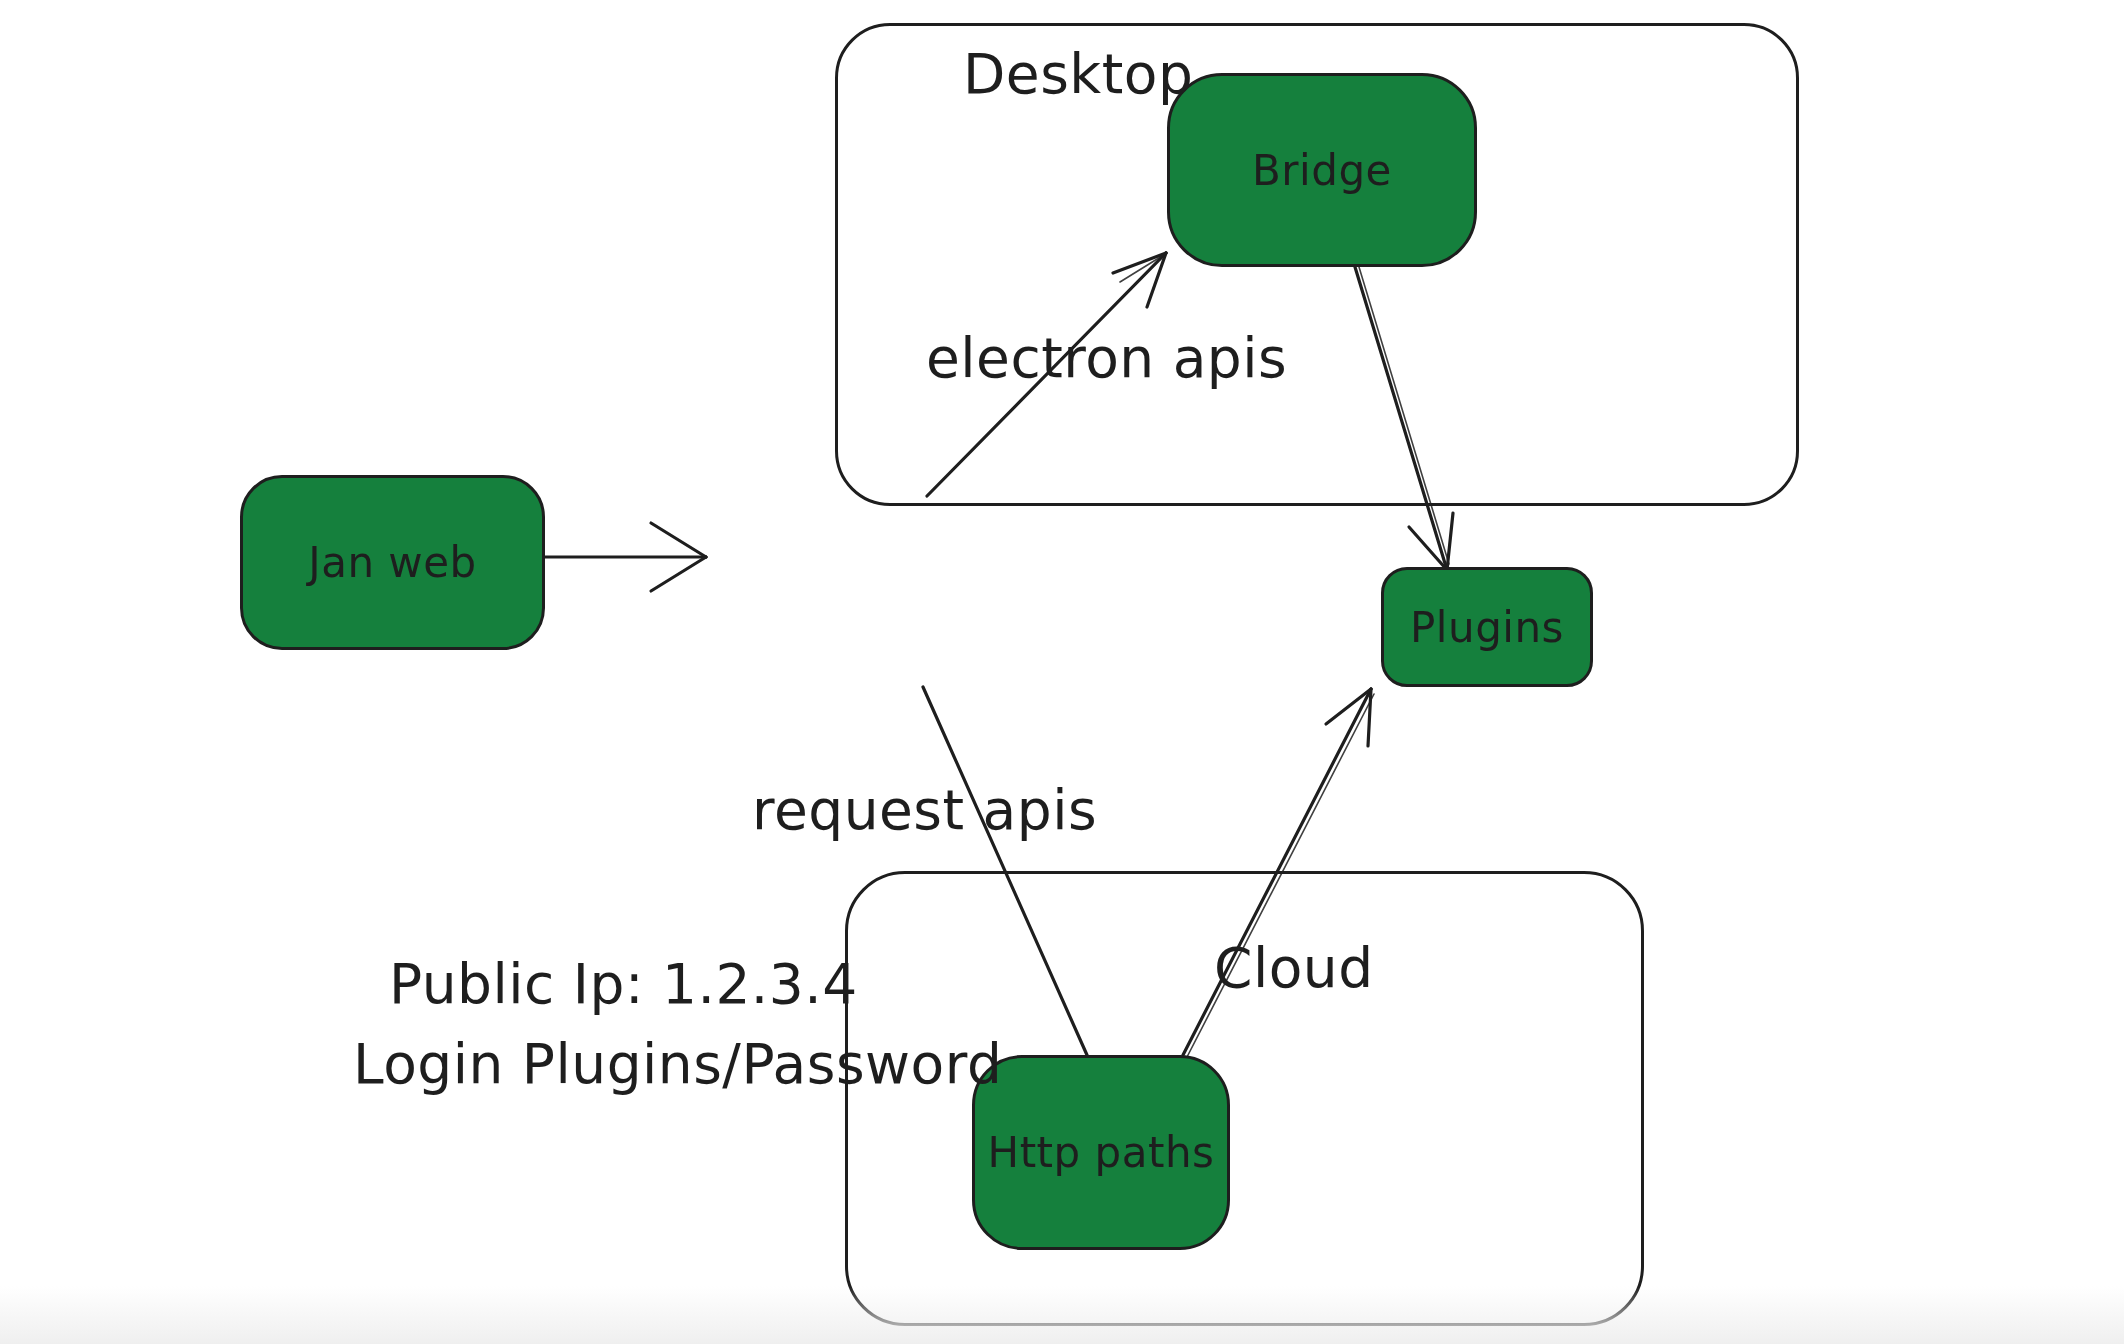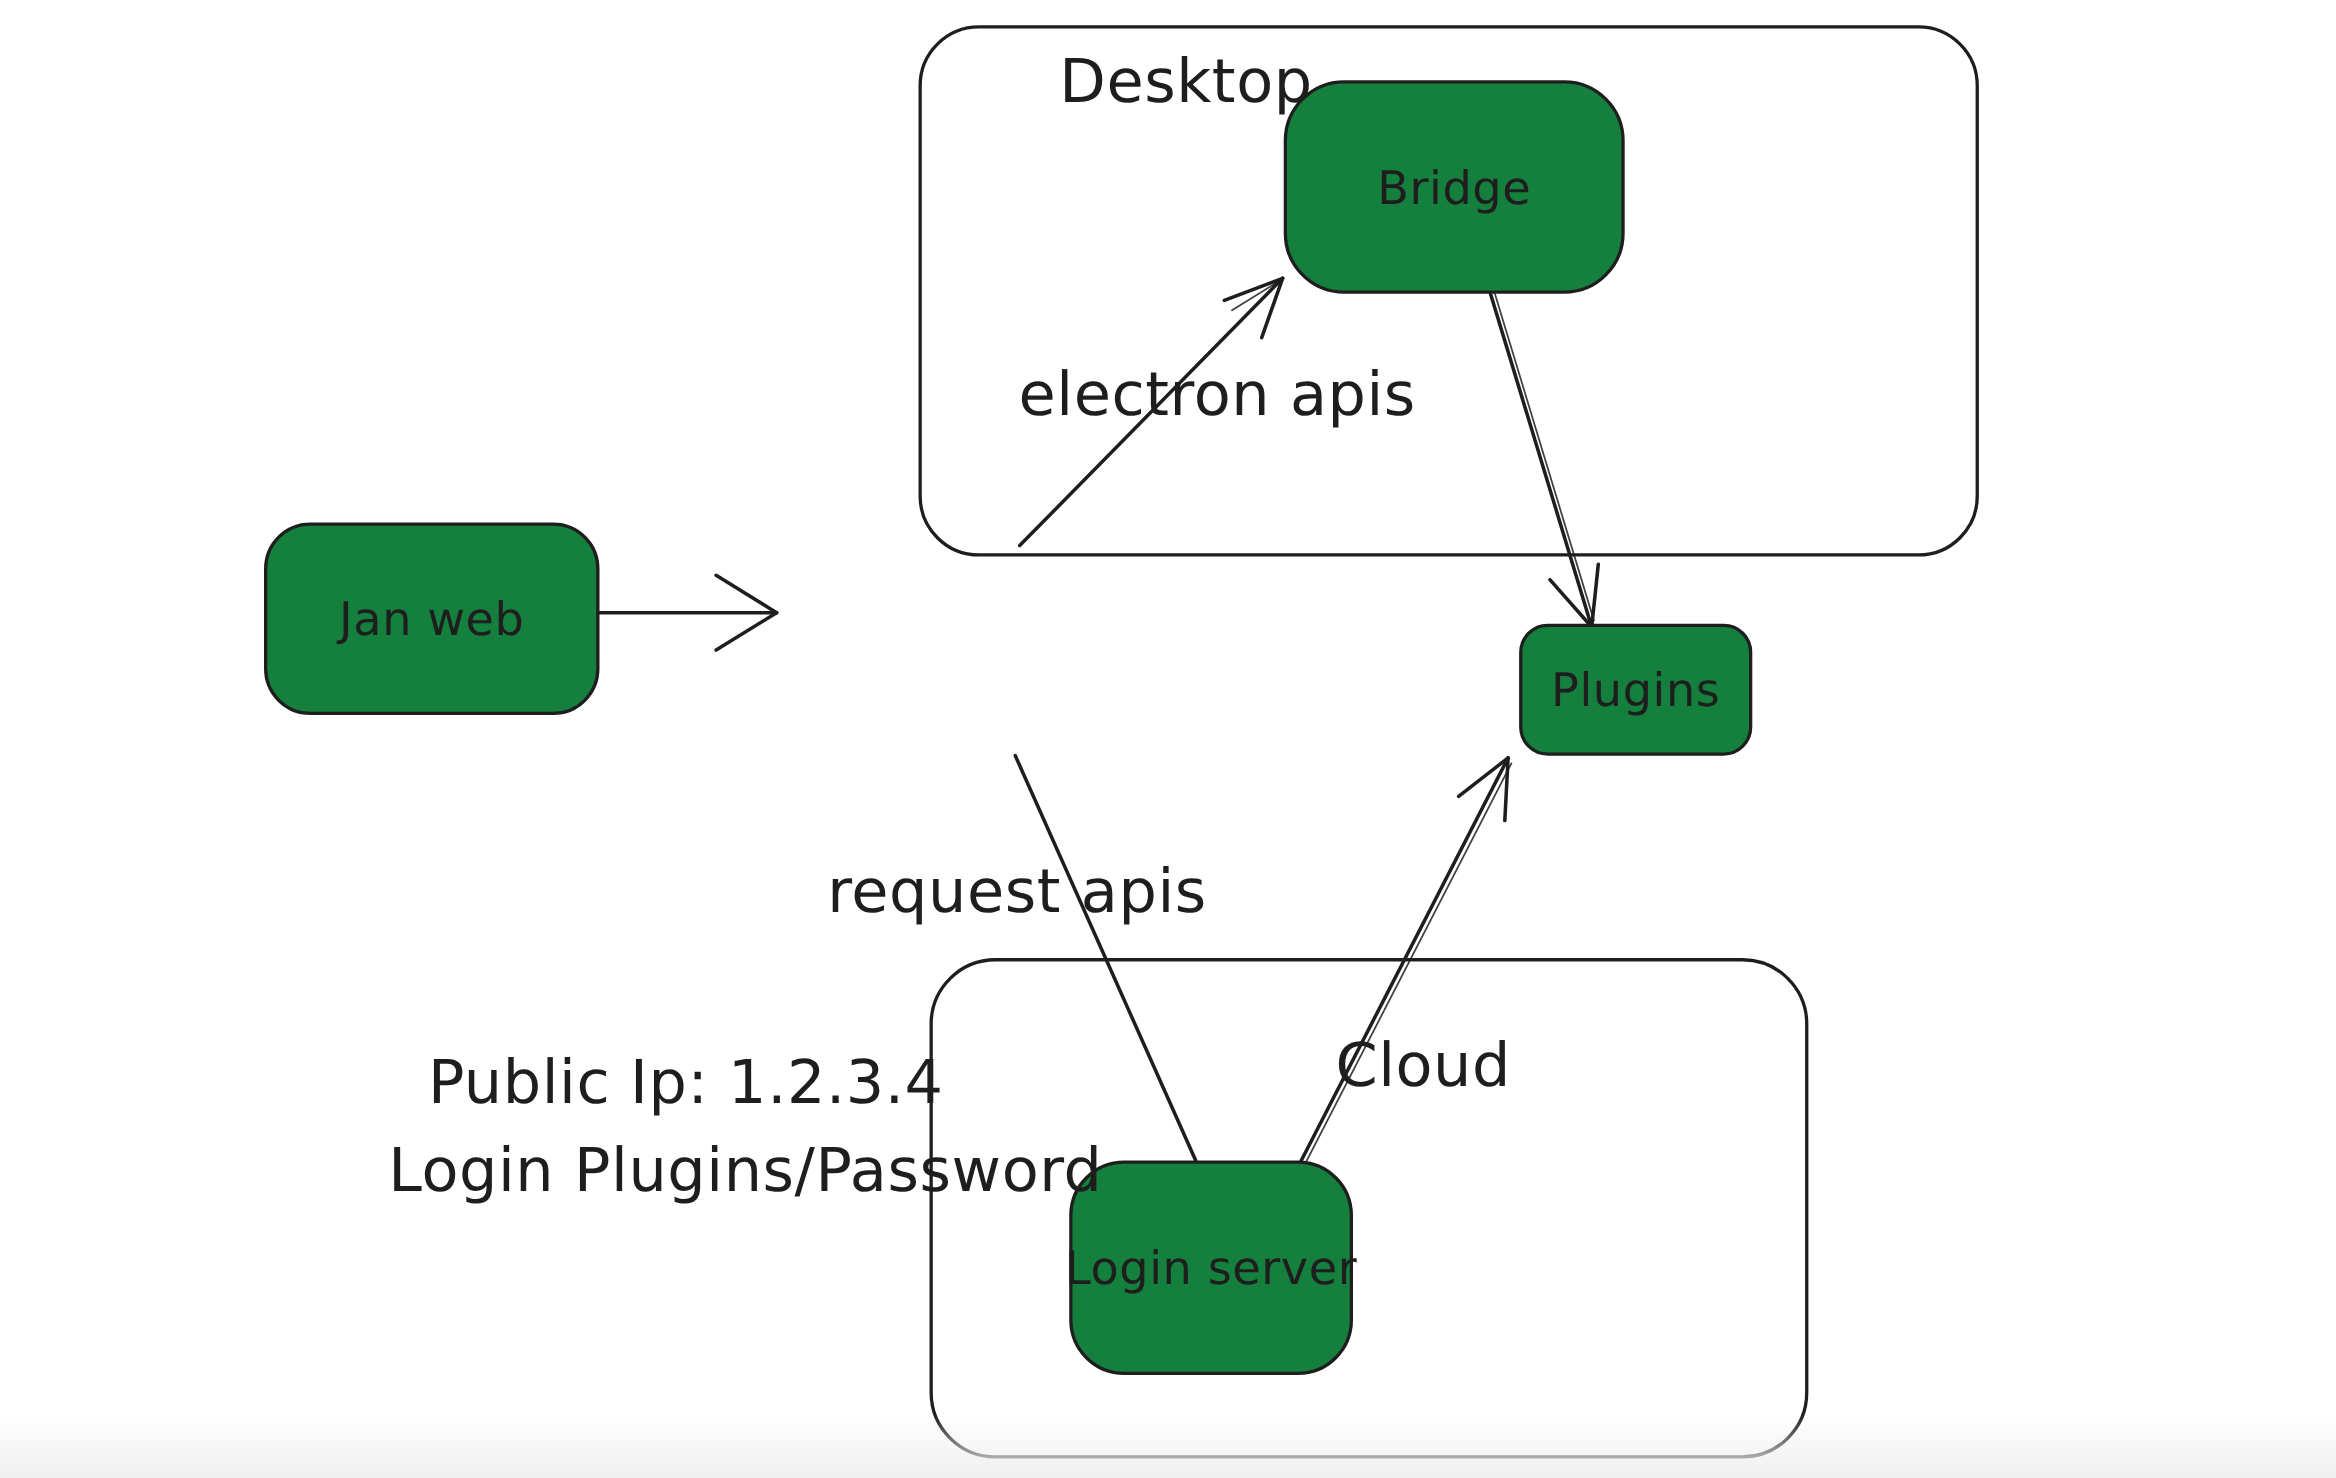--- a/index.html
+++ b/index.html
@@ -138,21 +138,21 @@
   <div class="node node-jan-web">
     <span class="node-label">Jan web</span>
   </div>
   <div class="node node-bridge">
     <span class="node-label">Bridge</span>
   </div>
   <div class="node node-plugins">
     <span class="node-label">Plugins</span>
   </div>
   <div class="node node-http-server">
-    <span class="node-label">Login server</span>
+    <span class="node-label">Http paths</span>
   </div>
 
   <div class="floating-label label-desktop">Desktop</div>
   <div class="floating-label label-cloud">Cloud</div>
 
   <div class="floating-label label-electron-apis">electron apis</div>
   <div class="floating-label label-request-paths">request apis</div>
 
   <div class="floating-label label-public-ip">Public Ip: 1.2.3.4</div>
   <div class="floating-label label-login">Login Plugins/Password</div>

